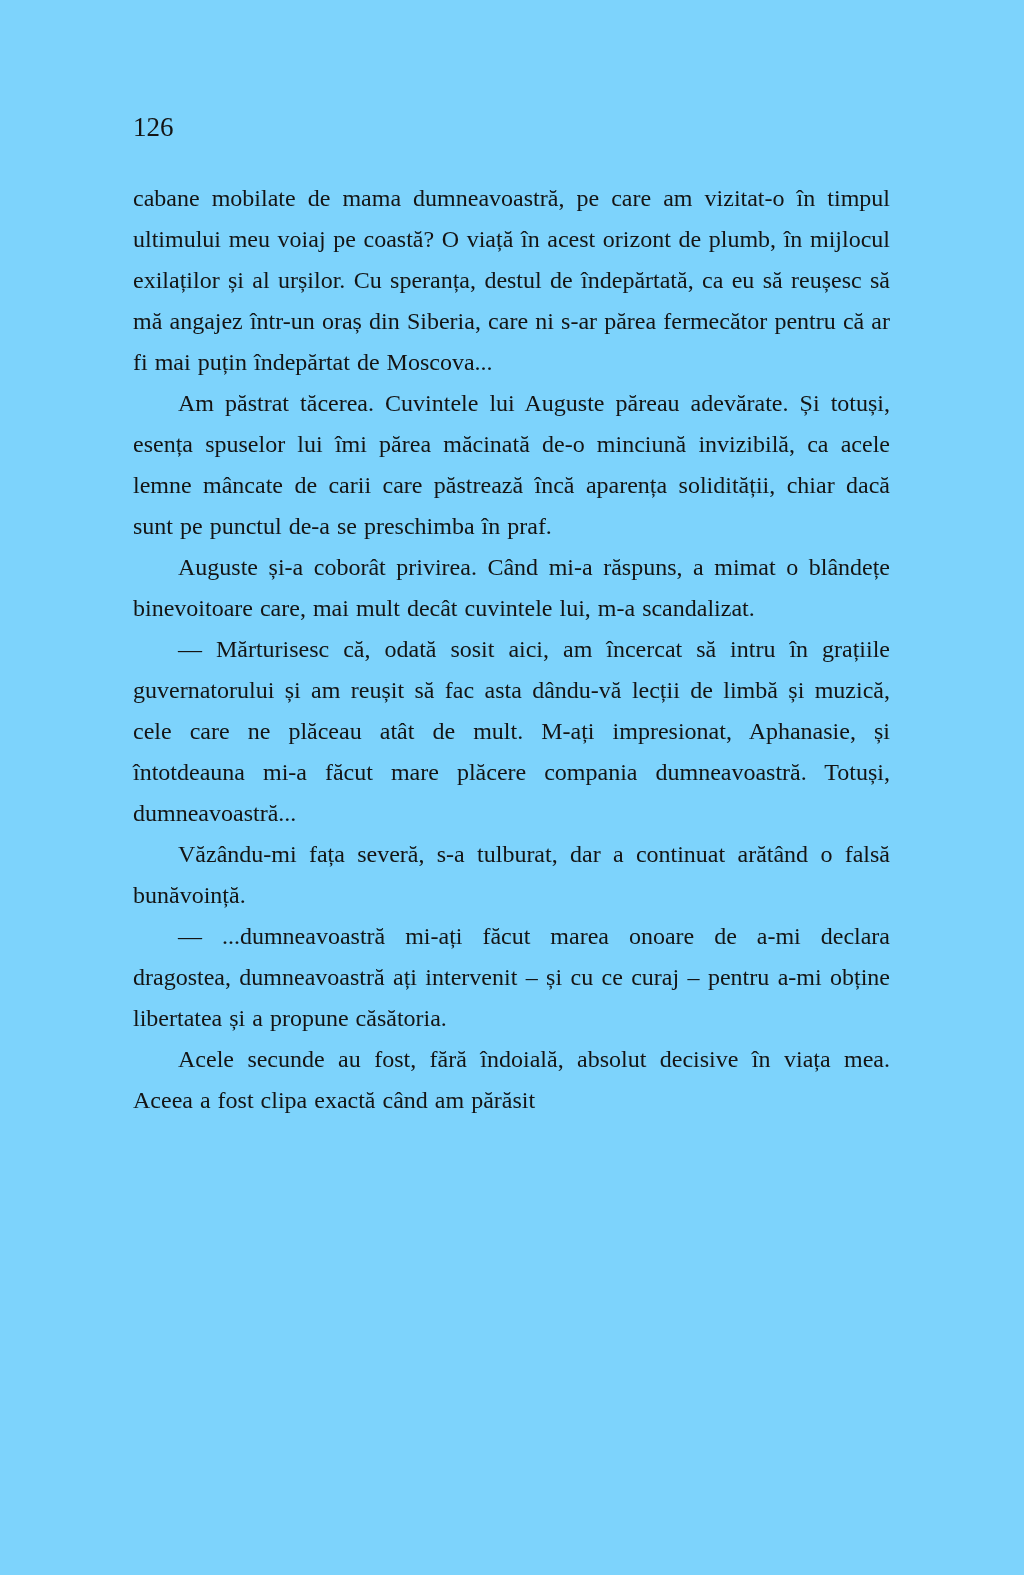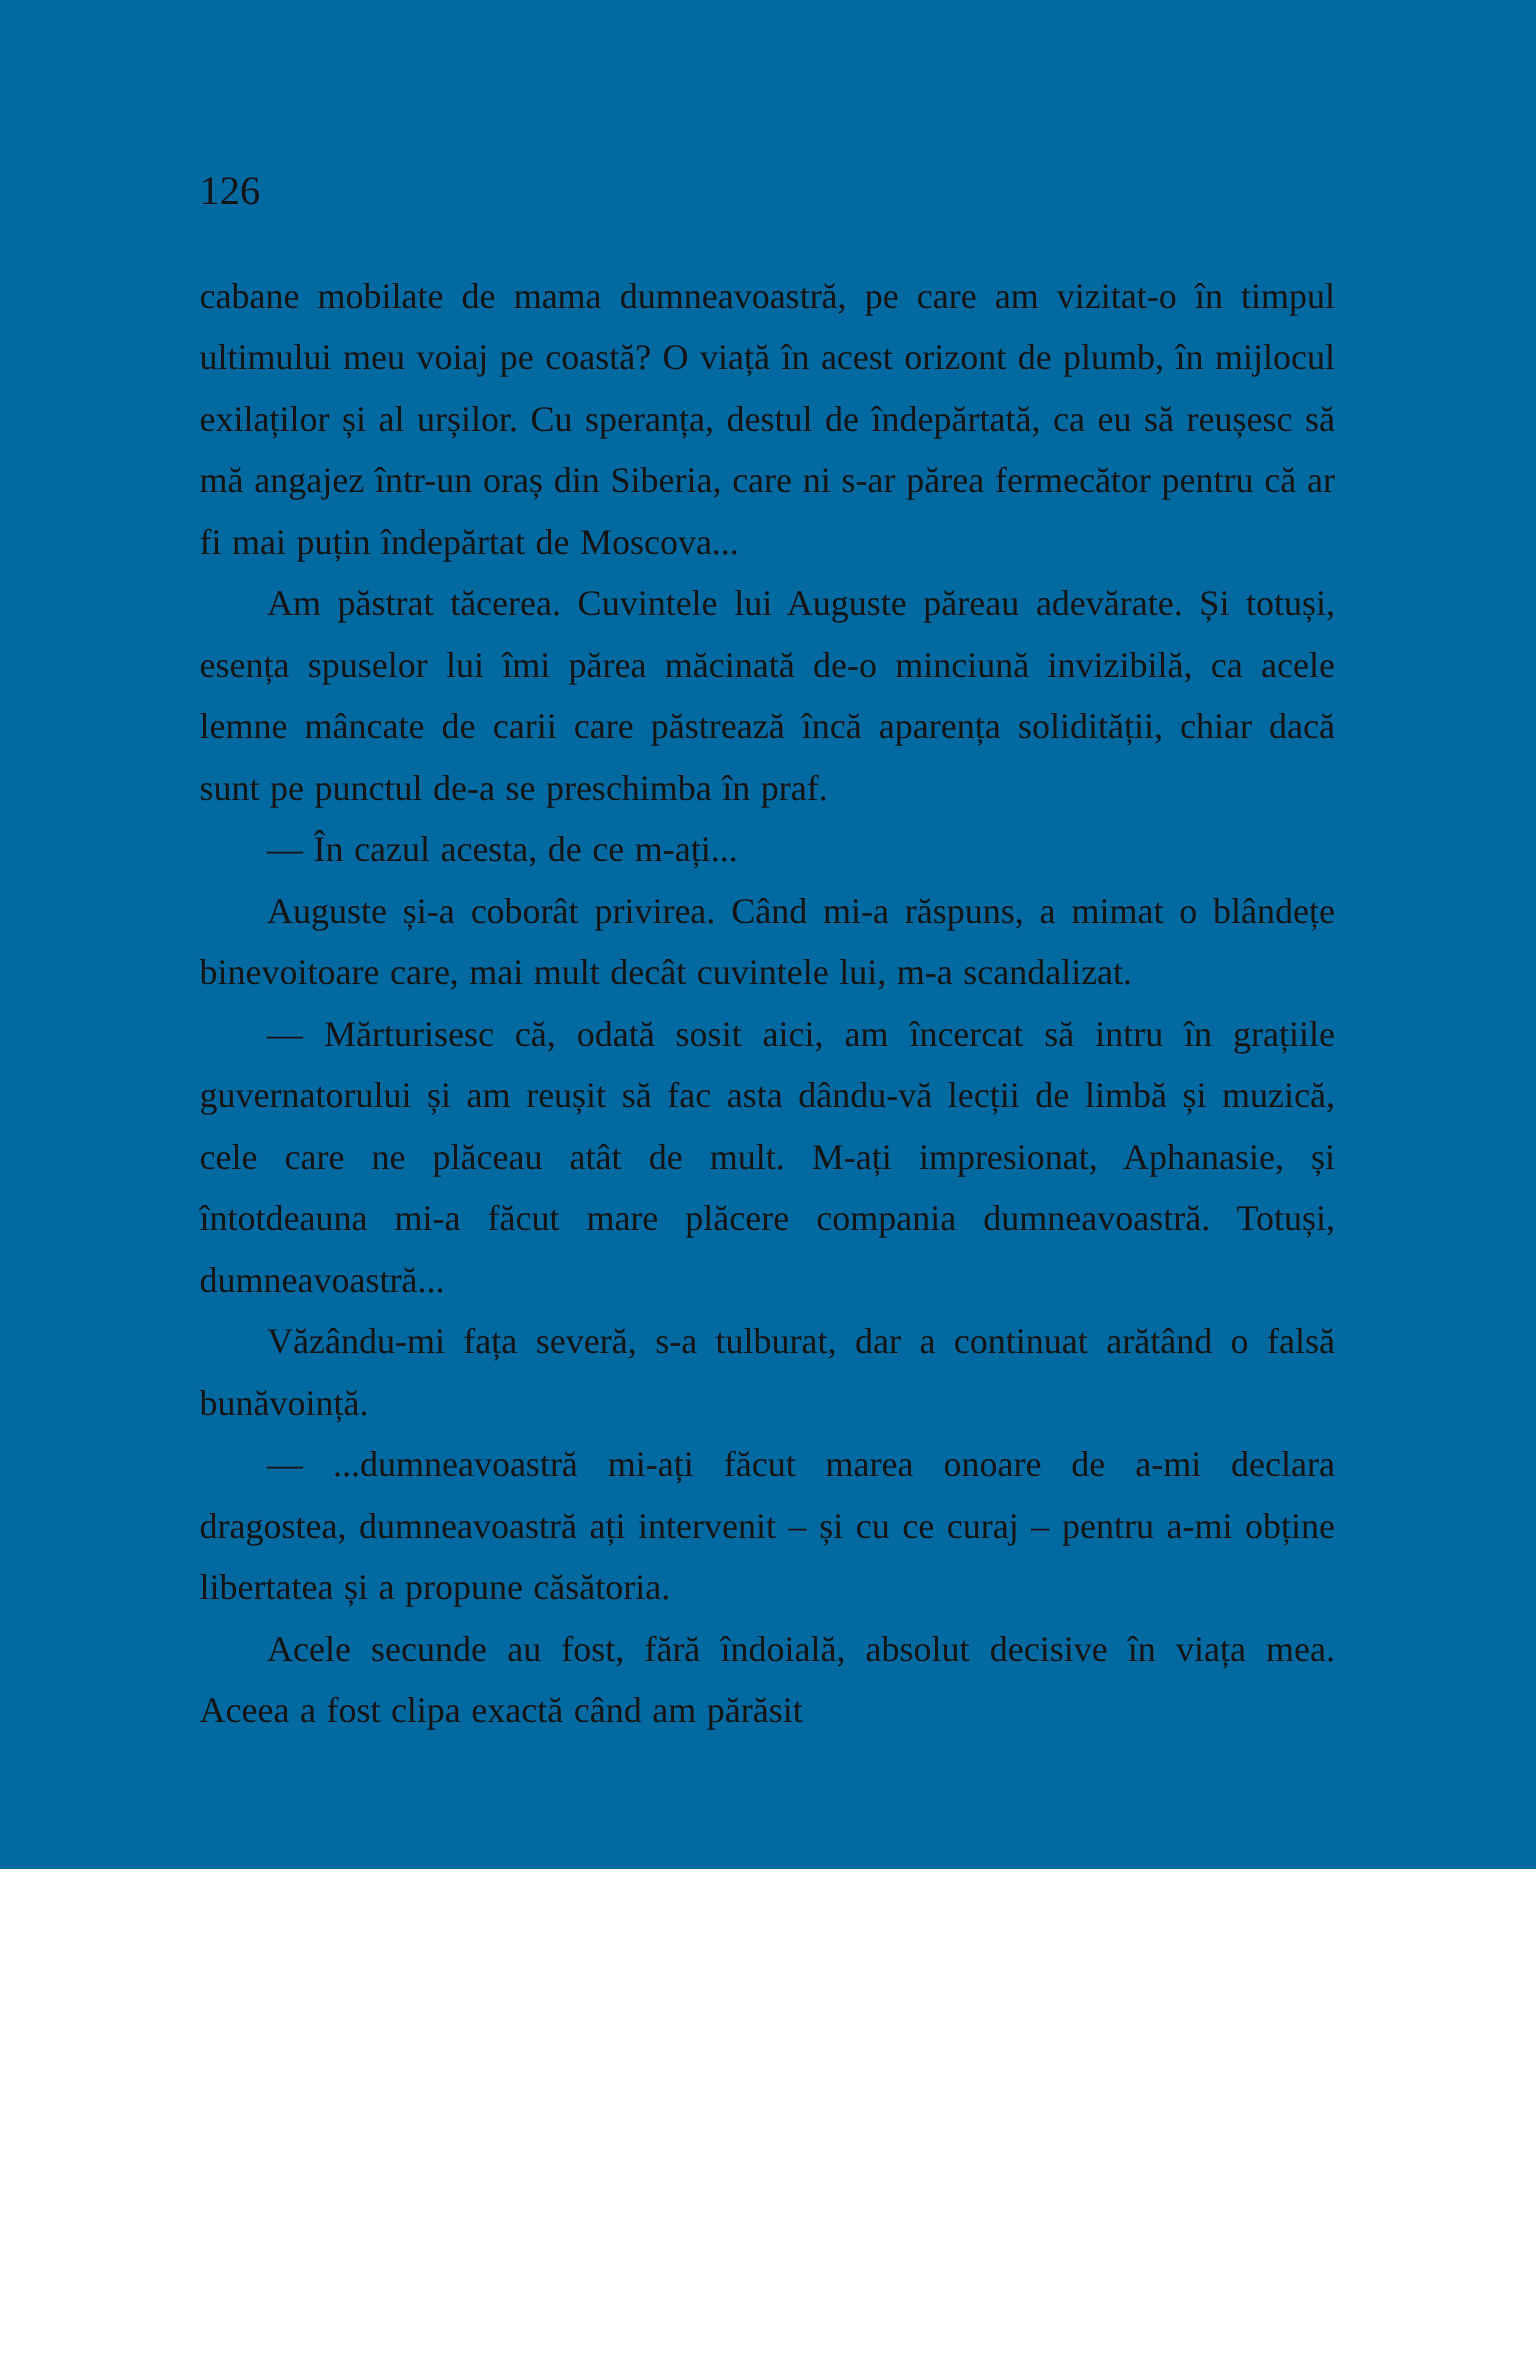--- a/index.html
+++ b/index.html
@@ -10,23 +10,23 @@
   body {
     width: 1024px;
     height: 1575px;
     overflow: hidden;
     font-family: "Liberation Serif", serif;
     color: #141414;
   }
   .page {
     box-sizing: border-box;
     width: 1024px;
-    height: 1246px;
+    height: 1575px;
     padding: 112px 134px 10px 133px;
-    background: #0369a1;
+    background: #7dd3fc;
   }
   .header {
     display: flex;
     justify-content: space-between;
     align-items: baseline;
     font-size: 27px;
     line-height: 30px;
     margin-bottom: 36px;
   }
   .header .pagenum {
@@ -50,20 +50,19 @@
 </head>
 <body>
 
 <div class="page">
   <div class="header">
     <span class="pagenum">126</span>
   </div>
   <div class="text-block" id="paragraphs">
       <p class="para">cabane mobilate de mama dumneavoastră, pe care am vizitat-o în timpul ultimului meu voiaj pe coastă? O viață în acest orizont de plumb, în mijlocul exilaților și al urșilor. Cu speranța, destul de îndepărtată, ca eu să reușesc să mă angajez într-un oraș din Siberia, care ni s-ar părea fermecător pentru că ar fi mai puțin îndepărtat de Moscova...</p>
       <p class="para indent">Am păstrat tăcerea. Cuvintele lui Auguste păreau adevărate. Și totuși, esența spuselor lui îmi părea măcinată de-o minciună invizibilă, ca acele lemne mâncate de carii care păstrează încă aparența solidității, chiar dacă sunt pe punctul de-a se preschimba în praf.</p>
-      <p class="para indent">— În cazul acesta, de ce m-ați...</p>
       <p class="para indent">Auguste și-a coborât privirea. Când mi-a răspuns, a mimat o blândețe binevoitoare care, mai mult decât cuvintele lui, m-a scandalizat.</p>
       <p class="para indent">— Mărturisesc că, odată sosit aici, am încercat să intru în grațiile guvernatorului și am reușit să fac asta dându-vă lecții de limbă și muzică, cele care ne plăceau atât de mult. M-ați impresionat, Aphanasie, și întotdeauna mi-a făcut mare plăcere compania dumneavoastră. Totuși, dumneavoastră...</p>
       <p class="para indent">Văzându-mi fața severă, s-a tulburat, dar a continuat arătând o falsă bunăvoință.</p>
       <p class="para indent">— ...dumneavoastră mi-ați făcut marea onoare de a-mi declara dragostea, dumneavoastră ați intervenit – și cu ce curaj – pentru a-mi obține libertatea și a propune căsătoria.</p>
       <p class="para indent">Acele secunde au fost, fără îndoială, absolut decisive în viața mea. Aceea a fost clipa exactă când am părăsit</p>
     </div>
 </div>
 
 </body></html>

